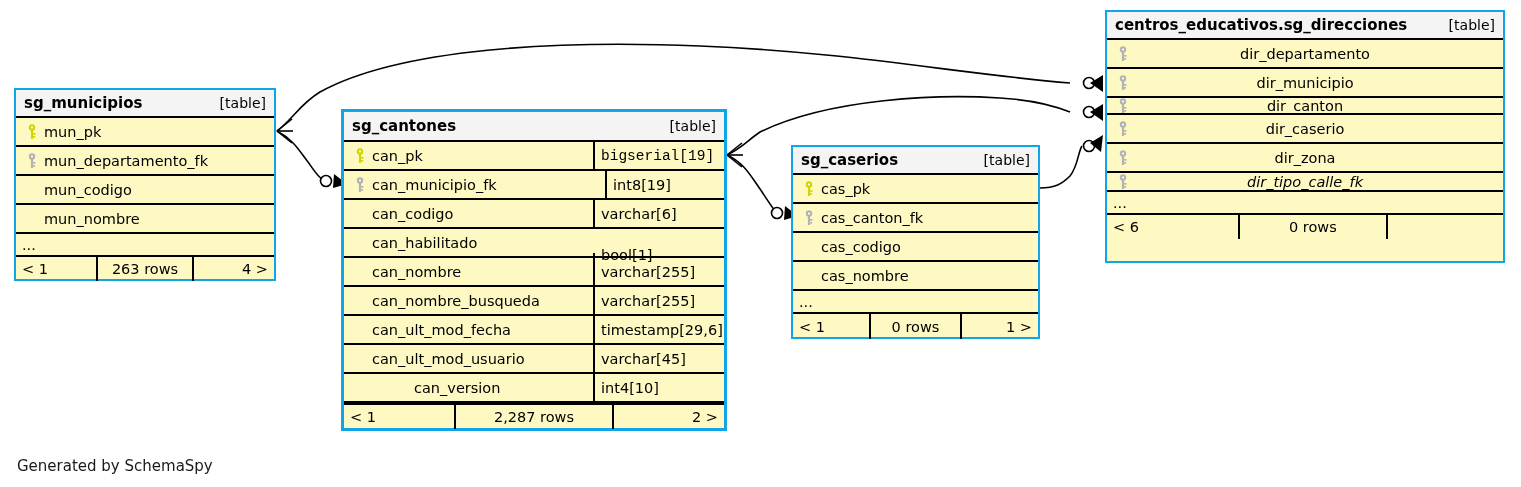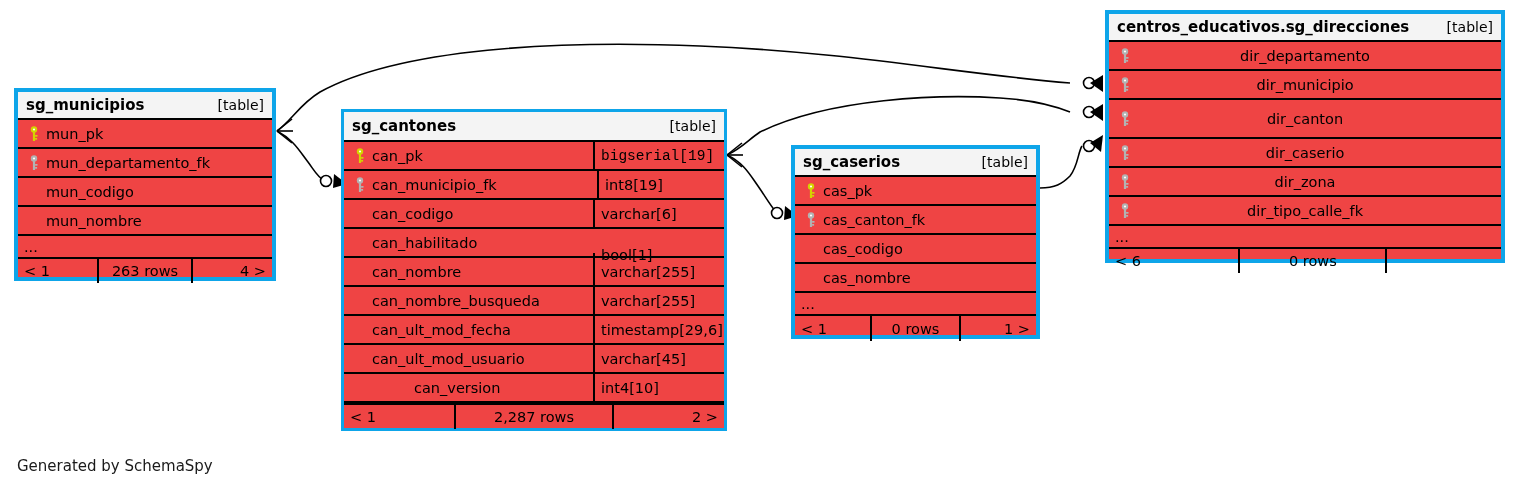--- a/index.html
+++ b/index.html
@@ -4,21 +4,21 @@
 <style>
   html,body{margin:0;padding:0;background:#ffffff;}
   body{width:1521px;height:487px;position:relative;overflow:hidden;
        font-family:"DejaVu Sans","Liberation Sans",sans-serif;}
 
   #canvas{position:absolute;left:0;top:0;width:1521px;height:487px;}
 
   svg.links{position:absolute;left:0;top:0;width:1521px;height:487px;
             pointer-events:none;}
 
-  .table-box{position:absolute;background:#ef4444;border:4px solid #0ea5e9;
+  .table-box{position:absolute;background:#fef9c3;border:2px solid #0ea5e9;
              box-sizing:border-box;}
   .table-box.thick{border-width:3px;}
 
   .thdr{background:#f4f4f4;border-bottom:2px solid #000000;
         display:flex;align-items:center;justify-content:space-between;
         padding:0 8px;box-sizing:border-box;}
   .thdr .tname{font-weight:bold;font-size:15px;color:#000;white-space:nowrap;}
   .thdr .ttag{font-size:14px;color:#000;white-space:nowrap;}
 
   .trow{border-bottom:2px solid #000;box-sizing:border-box;
@@ -184,21 +184,21 @@
       <span class="keyslot">
         <svg width="11" height="16" viewBox="0 0 11 16">
             <circle cx="4" cy="3.5" r="3.2" fill="#b3b3b3"></circle>
             <circle cx="4" cy="3.5" r="1.1" fill="#ffffff"></circle>
             <rect x="2.9" y="5.5" width="2.2" height="9.5" fill="#b3b3b3"></rect>
             <rect x="5.1" y="9" width="2.4" height="1.7" fill="#b3b3b3"></rect>
             <rect x="5.1" y="12" width="2.0" height="1.7" fill="#b3b3b3"></rect>
           </svg>
       </span>
       <span class="fname">can_municipio_fk</span>
-      <span class="ftype" style="left:253px;right:0;">
+      <span class="ftype" style="left:261px;right:0;">
         <span>int8[19]</span>
       </span>
     </div>
 
     <div class="trow" style="height:29px;">
       <span class="keyslot"></span>
       <span class="fname">can_codigo</span>
       <span class="ftype" style="left:249px;right:16px;">
         <span>varchar[6]</span>
       </span>
@@ -335,21 +335,21 @@
             <circle cx="4" cy="3.5" r="3.2" fill="#b3b3b3"></circle>
             <circle cx="4" cy="3.5" r="1.1" fill="#ffffff"></circle>
             <rect x="2.9" y="5.5" width="2.2" height="9.5" fill="#b3b3b3"></rect>
             <rect x="5.1" y="9" width="2.4" height="1.7" fill="#b3b3b3"></rect>
             <rect x="5.1" y="12" width="2.0" height="1.7" fill="#b3b3b3"></rect>
           </svg>
       </span>
       <span class="fname">dir_municipio</span>
     </div>
 
-    <div class="trow center" style="height:39px;">
+    <div class="trow center" style="height:17px;">
       <span class="keyslot abs">
         <svg width="11" height="16" viewBox="0 0 11 16">
             <circle cx="4" cy="3.5" r="3.2" fill="#b3b3b3"></circle>
             <circle cx="4" cy="3.5" r="1.1" fill="#ffffff"></circle>
             <rect x="2.9" y="5.5" width="2.2" height="9.5" fill="#b3b3b3"></rect>
             <rect x="5.1" y="9" width="2.4" height="1.7" fill="#b3b3b3"></rect>
             <rect x="5.1" y="12" width="2.0" height="1.7" fill="#b3b3b3"></rect>
           </svg>
       </span>
       <span class="fname">dir_canton</span>
@@ -374,21 +374,21 @@
             <circle cx="4" cy="3.5" r="3.2" fill="#b3b3b3"></circle>
             <circle cx="4" cy="3.5" r="1.1" fill="#ffffff"></circle>
             <rect x="2.9" y="5.5" width="2.2" height="9.5" fill="#b3b3b3"></rect>
             <rect x="5.1" y="9" width="2.4" height="1.7" fill="#b3b3b3"></rect>
             <rect x="5.1" y="12" width="2.0" height="1.7" fill="#b3b3b3"></rect>
           </svg>
       </span>
       <span class="fname">dir_zona</span>
     </div>
 
-    <div class="trow center" style="height:29px;">
+    <div class="trow center" style="height:19px;font-style:italic;">
       <span class="keyslot abs">
         <svg width="11" height="16" viewBox="0 0 11 16">
             <circle cx="4" cy="3.5" r="3.2" fill="#b3b3b3"></circle>
             <circle cx="4" cy="3.5" r="1.1" fill="#ffffff"></circle>
             <rect x="2.9" y="5.5" width="2.2" height="9.5" fill="#b3b3b3"></rect>
             <rect x="5.1" y="9" width="2.4" height="1.7" fill="#b3b3b3"></rect>
             <rect x="5.1" y="12" width="2.0" height="1.7" fill="#b3b3b3"></rect>
           </svg>
       </span>
       <span class="fname">dir_tipo_calle_fk</span>

